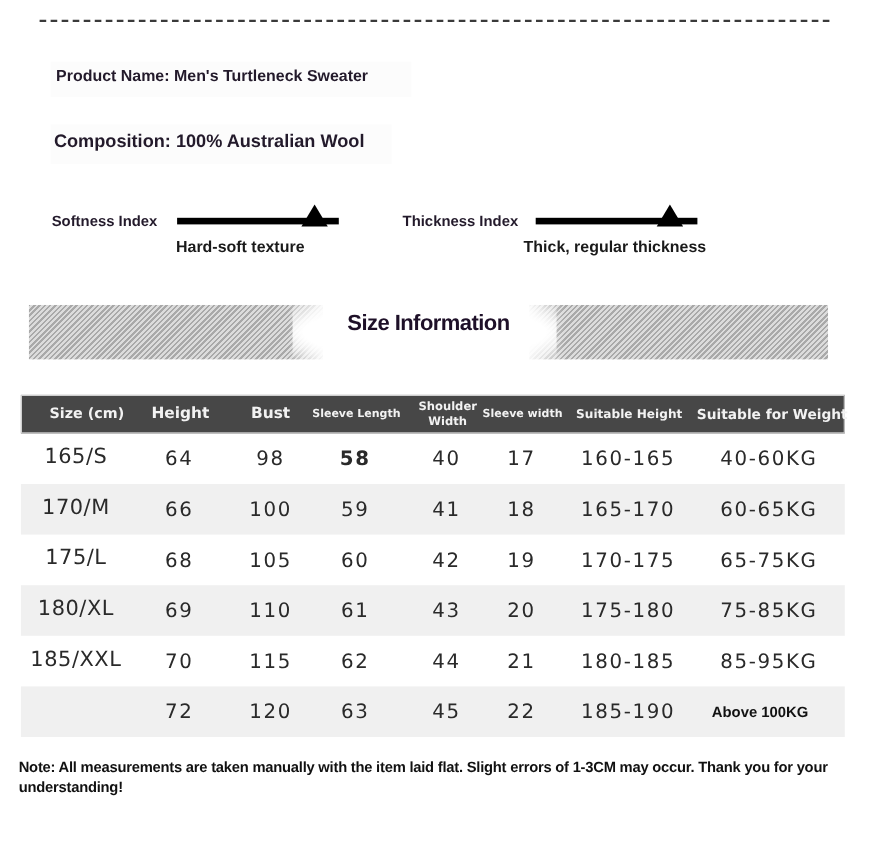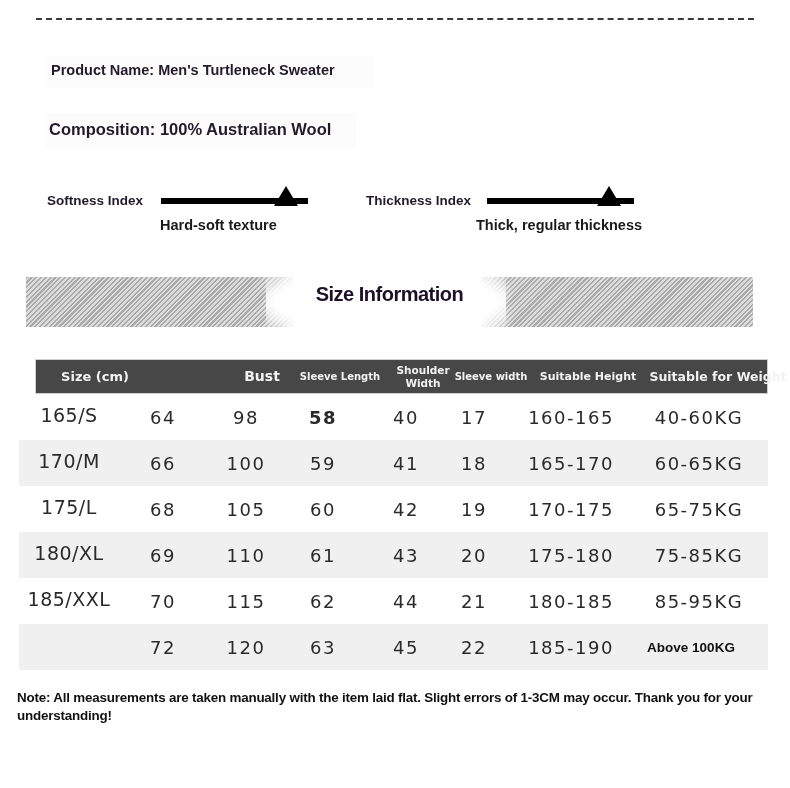--- a/index.html
+++ b/index.html
@@ -42,21 +42,20 @@
     position: absolute; left: 0; top: 6px; width: 100%; text-align: center;
     font-weight: bold; font-size: 20px; color: #1e1028; letter-spacing: -0.5px;
   }
 
   .size-table {
     position: absolute; left: 19px; top: 359px; width: 749px;
   }
   .thead {
     position: relative; height: 35px; background: #474747;
     border: 1px solid #cfcfcf;
-    margin-left: 16px;
   }
   .th {
     position: absolute; top: 0; height: 33px; color: #f2f2f2; font-weight: bold;
     display: flex; align-items: center; justify-content: center; text-align: center;
     font-family: "DejaVu Sans", sans-serif; line-height: 13px; white-space: nowrap;
   }
   .row { position: relative; height: 46px; }
   .row.shaded { background: #f0f0f0; }
   .td {
     position: absolute; top: 0; height: 46px; display: flex; align-items: center;
@@ -97,20 +96,21 @@
 <div class="banner">
   <div class="stripe left"></div>
   <div class="stripe right"></div>
   <div class="banner-center"></div>
   <div class="banner-title">Size Information</div>
 </div>
 
 <div class="size-table">
   <div class="thead">
     <div class="th" style="left:0; width:118px; font-size:13px;">Size (cm)</div>
+    <div class="th" style="left:104px; width:80px; font-size:14px;">Height</div>
     <div class="th" style="left:264px; width:80px; font-size:10px;">Sleeve Length</div>
     <div class="th" style="left:188px; width:76px; font-size:14px;">Bust</div>
     <div class="th" style="left:352px; width:70px; font-size:10.5px; flex-direction:column;">
       <span>Shoulder</span>
       <span>Width</span>
     </div>
     <div class="th" style="left:420px; width:70px; font-size:10px;">Sleeve width</div>
     <div class="th" style="left:494px; width:116px; font-size:11px;">Suitable Height</div>
     <div class="th" style="left:616px; width:132px; font-size:12.5px;">Suitable for Weight</div>
   </div>

